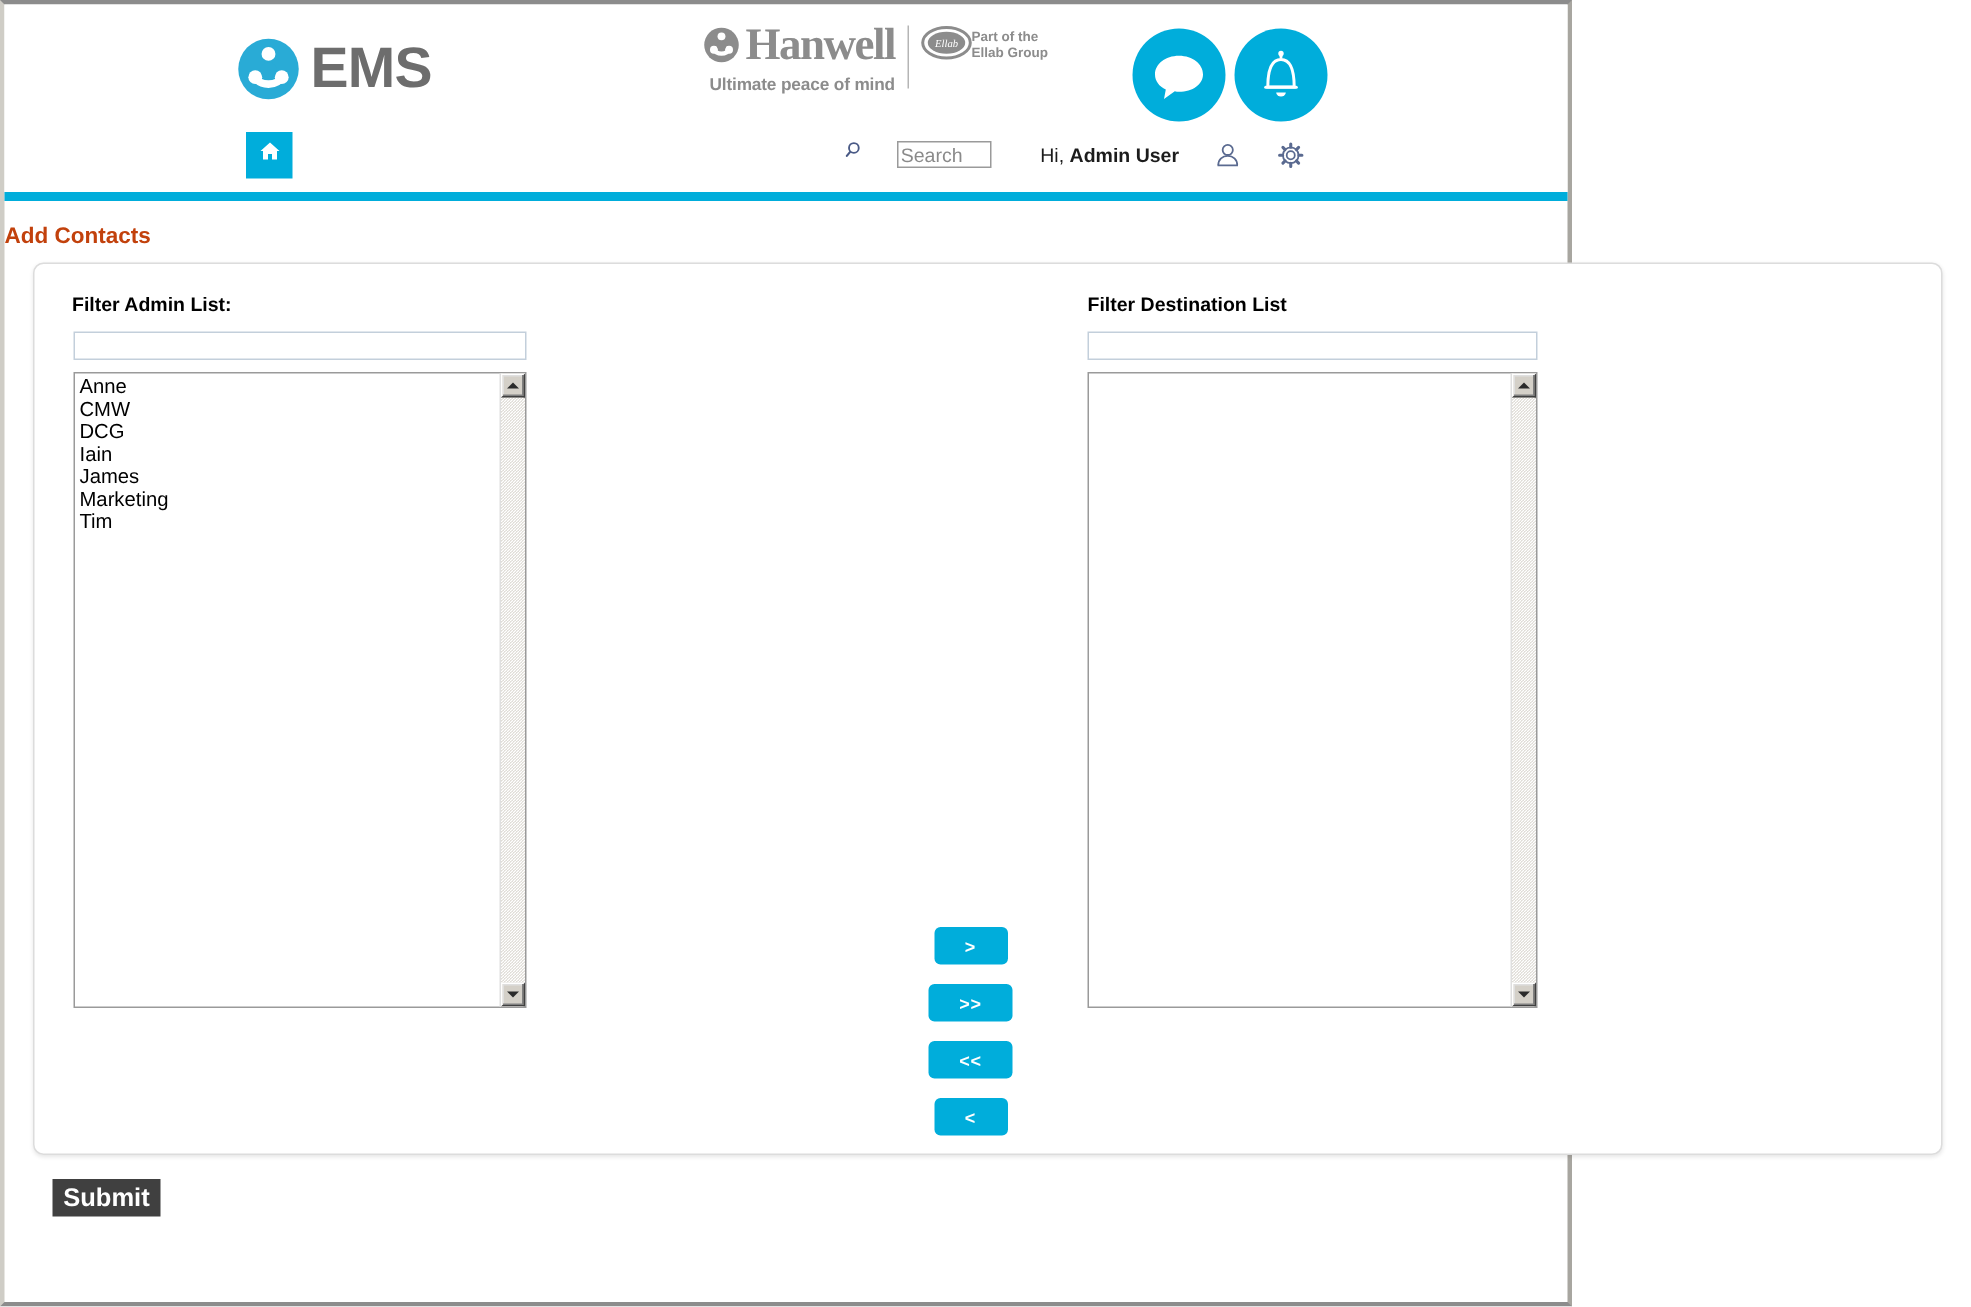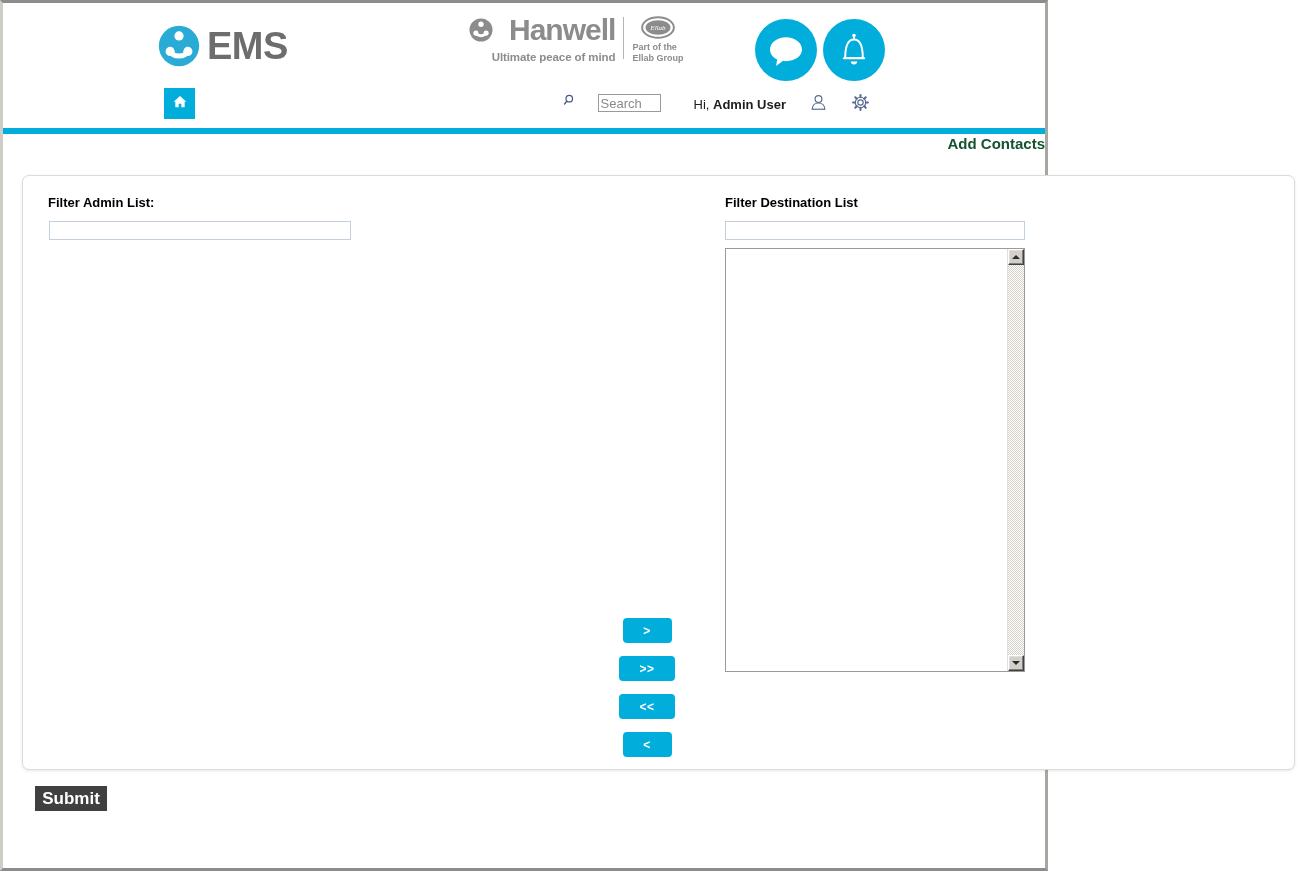--- a/index.html
+++ b/index.html
@@ -34,36 +34,36 @@
   .ems-text {
     font-size: 38px; font-weight: bold; color: #6d6d6d;
     letter-spacing: -0.5px; line-height: 1;
   }
   .hanwell-logo {
     position: absolute;
     left: 466px; top: 12px;
     display: flex; align-items: flex-start;
   }
   .hanwell-left { display: flex; flex-direction: column; align-items: flex-end; }
-  .hanwell-word { display: flex; align-items: center; gap: 16px; }
+  .hanwell-word { display: flex; align-items: center; gap: 4px; font-family: Liberation Serif, serif; }
   .hanwell-mark { width: 24px; height: 24px; }
   .hanwell-name {
     font-size: 30px; font-weight: bold; color: #8c8c8c;
     letter-spacing: -1px; line-height: 1;
   }
   .hanwell-tag {
     font-size: 11.5px; font-weight: bold; color: #8c8c8c;
     margin-top: 6px; letter-spacing: -0.1px;
   }
   .hanwell-sep {
     width: 1px; background: #b5b5b5;
     align-self: stretch; margin: 2px 8px 4px 8px;
   }
   .ellab {
-    display: flex; flex-direction: column; align-items: center;
+    display: flex; flex-direction: row; align-items: center;
     padding-top: 1px;
   }
   .ellab-badge { width: 34px; height: 23px; }
   .ellab-text {
     font-size: 9px; font-weight: bold; color: #8c8c8c;
     line-height: 1.18; text-align: left; margin-top: 3px;
   }
   .header-icons {
     position: absolute; right: 160px; top: 16px;
     display: flex; gap: 6px;
@@ -78,21 +78,21 @@
     position: relative; height: 40px; background: #fff;
   }
   .home-btn {
     position: absolute; left: 161px; top: 0px;
     width: 31px; height: 31px; background: #00ADDB;
     display: flex; align-items: center; justify-content: center;
     cursor: pointer;
   }
   .nav-right {
     position: absolute; right: 175px; top: 5px;
-    display: flex; align-items: flex-end; gap: 19px;
+    display: flex; align-items: center; gap: 19px;
   }
   .search-icon-wrap { margin-right: 1px; }
   .search-input {
     width: 63px; height: 18px;
     border: 1px solid #9a9a9a;
     font-size: 13px; color: #555;
     padding: 0 2px; outline: none;
     font-family: "Liberation Sans", sans-serif;
     background: #fff;
   }
@@ -101,24 +101,24 @@
     font-size: 13px; color: #1c1c1c; margin-left: 14px;
     white-space: nowrap;
   }
   .greeting b { font-weight: bold; }
   .nav-ico { margin-left: 4px; cursor: pointer; display: flex; }
   .cyan-bar {
     height: 6px; background: #00ADDB; width: 100%;
   }
   
   .page-title {
-    text-align: right;
+    text-align: left;
     font-size: 15px; font-weight: bold;
-    color: #14532d;
-    padding: 1px 0 14px 0;
+    color: #c2410c;
+    padding: 15px 0 14px 0;
   }
   
   .panel {
     position: absolute;
     left: 19px; top: 172px;
     width: 1273px; height: 595px;
     background: #fff;
     border: 1px solid #dcdcdc;
     border-radius: 7px;
     box-shadow: 0 1px 3px rgba(0,0,0,0.10);
@@ -335,20 +335,39 @@
     </div>
   </div>
   <div class="cyan-bar"></div>
 
   <div class="page-title">Add Contacts</div>
 
   <div class="panel">
 
     <div class="col-label" style="left:25px; top:19px;">Filter Admin List:</div>
     <input class="filter-input" style="left: 26px; top: 45px; width: 302px;" type="text" placeholder="">
+    <div class="listbox" style="left:26px; top:72px; width:302px; height:424px;">
+      <div class="listbox-items" id="source-items">
+          <div class="list-item">Anne</div>
+          <div class="list-item">CMW</div>
+          <div class="list-item">DCG</div>
+          <div class="list-item">Iain</div>
+          <div class="list-item">James</div>
+          <div class="list-item">Marketing</div>
+          <div class="list-item">Tim</div>
+        </div>
+      <div class="scrollbar">
+        <div class="sb-btn sb-up">
+          <span class="arrow-up"></span>
+        </div>
+        <div class="sb-btn sb-down">
+          <span class="arrow-down"></span>
+        </div>
+      </div>
+    </div>
 
     <div class="transfer-btns">
       <button class="tbtn tbtn-1">&gt;</button>
       <button class="tbtn tbtn-2">&gt;&gt;</button>
       <button class="tbtn tbtn-2">&lt;&lt;</button>
       <button class="tbtn tbtn-1">&lt;</button>
     </div>
 
     <div class="col-label" style="left:702px; top:19px;">Filter Destination List</div>
     <input class="filter-input" style="left: 702px; top: 45px; width: 300px;" type="text" placeholder="">

